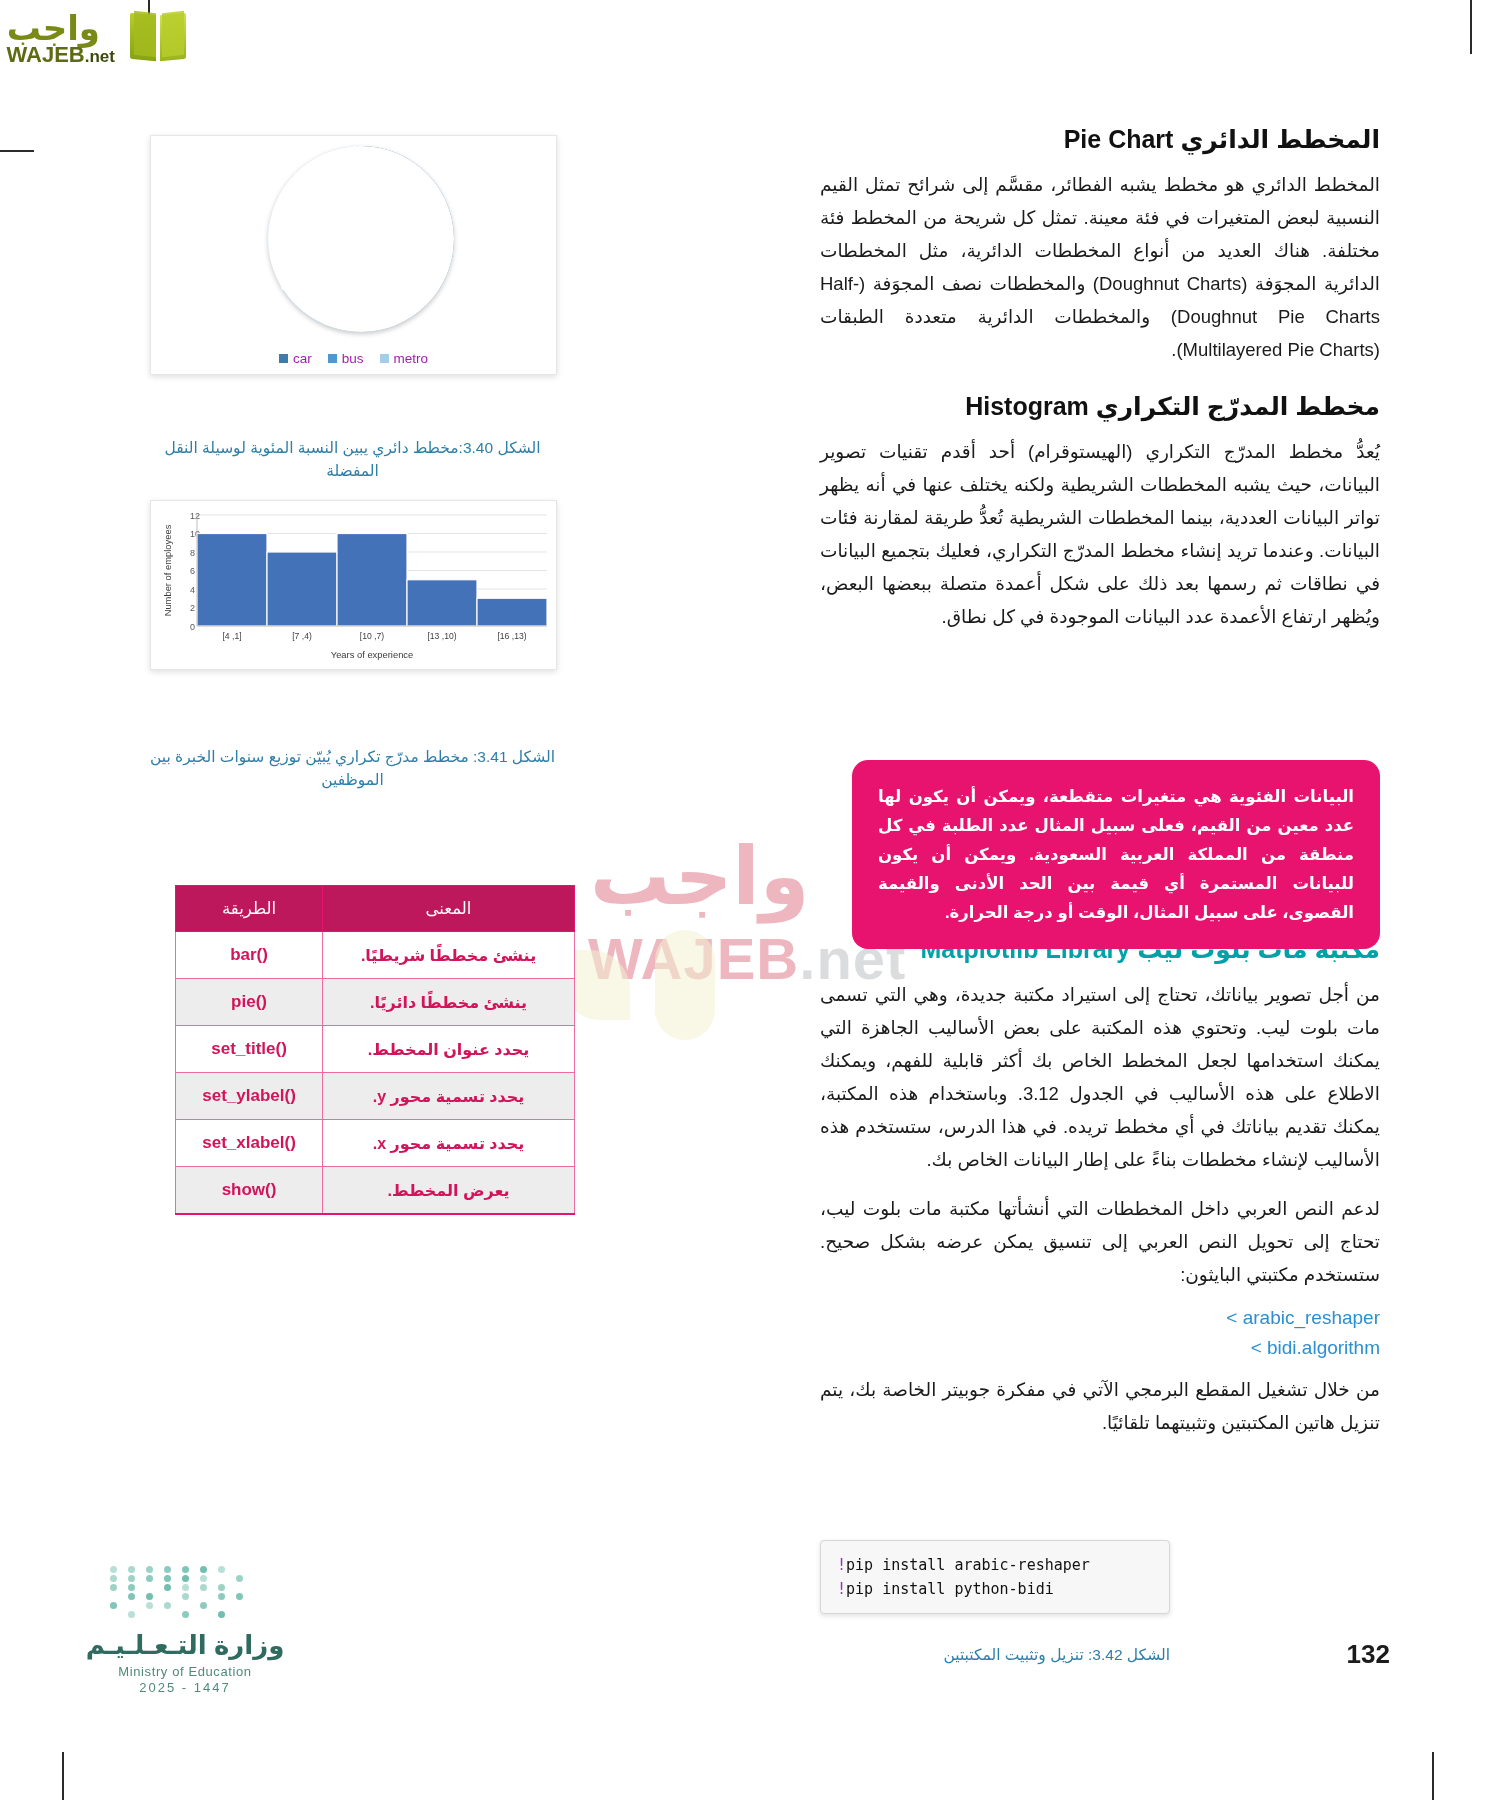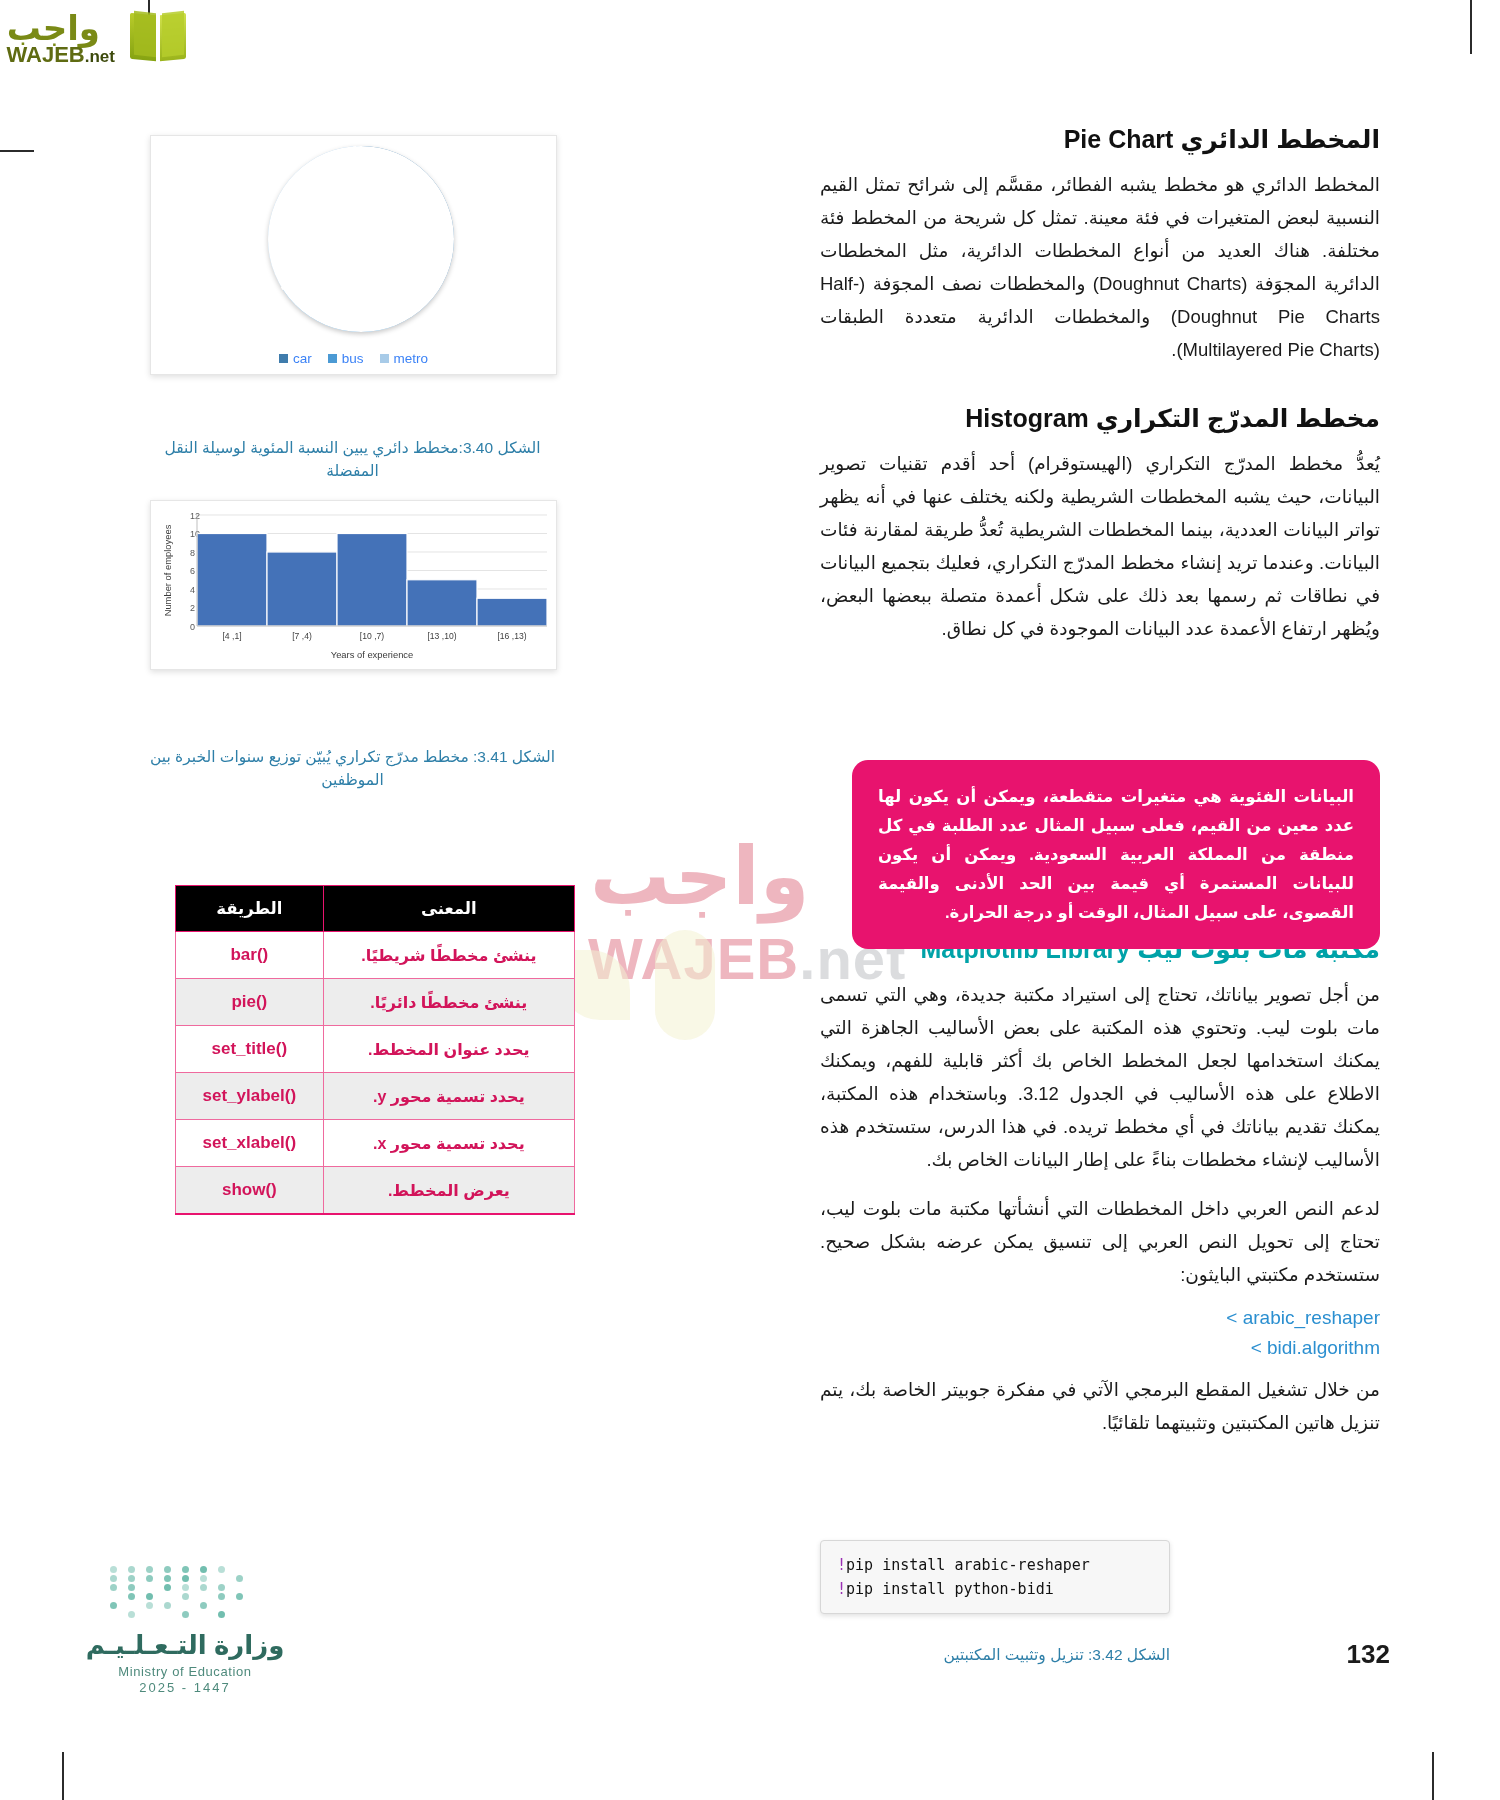--- a/index.html
+++ b/index.html
@@ -63,30 +63,30 @@
   .pie::after{content:"";position:absolute;inset:0;border-radius:50%;
        background:
          linear-gradient(to bottom,#fff 0,#fff 0) no-repeat;
   }
   .slice-line{position:absolute;background:#fff;width:2.5px;transform-origin:bottom center;}
   .pct{position:absolute;font-size:14px;color:#23405c;font-weight:600;}
   .pct44{left:118px;top:72px;}
   .pct33{left:45px;top:66px;}
   .pct22{left:78px;top:148px;}
   .legend{position:absolute;left:0;right:0;bottom:8px;display:flex;justify-content:center;gap:16px;align-items:center;direction:ltr;}
-  .lg{display:flex;align-items:center;gap:5px;font-size:13.5px;color:#3b82f6;}
+  .lg{display:flex;align-items:center;gap:5px;font-size:13.5px;color:#a21caf;}
   .sw{width:9px;height:9px;display:inline-block;}
   
   .hist{position:absolute;left:0;top:0;width:100%;height:100%;}
   
   .tbl-wrap{position:absolute;left:175px;top:885px;width:400px;z-index:4;}
   .tbl-title{background:#e8136e;color:#fff;font-weight:bold;font-size:17px;
              padding:14px 18px;border-radius:14px 14px 0 0;text-align:center;line-height:26px;}
   table.meth{border-collapse:collapse;width:100%;background:#fff;}
-  table.meth th{background:#000000;color:#fff;font-size:16.5px;font-weight:bold;padding:13px 24px;text-align:center;border:1px solid #e8136e;}
+  table.meth th{background:#be185d;color:#fff;font-size:16.5px;font-weight:normal;padding:13px 24px;text-align:center;border:1px solid #e8136e;}
   table.meth td{font-size:16px;color:#d2145a;padding:13px 10px;text-align:center;border:1px solid #ef6a9e;font-weight:bold;}
   table.meth td.mcode{font-weight:bold;font-size:17px;direction:ltr;}
   table.meth tr.alt td{background:#ededed;}
   table.meth tr:last-child td{border-bottom:2px solid #e8136e;}
   
   .codeblk{position:absolute;left:820px;top:1540px;width:350px;
     background:#f7f7f7;border:1px solid #d7d7d7;border-radius:4px;
     box-shadow:0 2px 5px rgba(0,0,0,.12);padding:12px 16px;box-sizing:border-box;
     font-family:"DejaVu Sans Mono","Liberation Mono",monospace;font-size:15px;line-height:24px;
     direction:ltr;color:#111;z-index:3;}
@@ -191,21 +191,21 @@
 </div>
 <div class="cap cap-hist">الشكل 3.41: مخطط مدرّج تكراري يُبيّن توزيع سنوات الخبرة بين الموظفين</div>
 
 <div class="col-right">
   <h2 class="sec">
     <span>المخطط الدائري</span>
     <span class="en">Pie Chart</span>
   </h2>
   <p class="body">المخطط الدائري هو مخطط يشبه الفطائر، مقسَّم إلى شرائح تمثل القيم النسبية لبعض المتغيرات في فئة معينة. تمثل كل شريحة من المخطط فئة مختلفة. هناك العديد من أنواع المخططات الدائرية، مثل المخططات الدائرية المجوَفة (Doughnut Charts) والمخططات نصف المجوَفة (Half-Doughnut Pie Charts) والمخططات الدائرية متعددة الطبقات (Multilayered Pie Charts).</p>
 
-  <h2 class="sec" style="margin-top:38px;">
+  <h2 class="sec" style="margin-top:26px;">
     <span>مخطط المدرّج التكراري</span>
     <span class="en">Histogram</span>
   </h2>
   <p class="body">يُعدُّ مخطط المدرّج التكراري (الهيستوقرام) أحد أقدم تقنيات تصوير البيانات، حيث يشبه المخططات الشريطية ولكنه يختلف عنها في أنه يظهر تواتر البيانات العددية، بينما المخططات الشريطية تُعدُّ طريقة لمقارنة فئات البيانات. وعندما تريد إنشاء مخطط المدرّج التكراري، فعليك بتجميع البيانات في نطاقات ثم رسمها بعد ذلك على شكل أعمدة متصلة ببعضها البعض، ويُظهر ارتفاع الأعمدة عدد البيانات الموجودة في كل نطاق.</p>
 </div>
 
 <div class="callout">
   <span>البيانات الفئوية هي متغيرات متقطعة، ويمكن أن يكون لها عدد معين من القيم، فعلى سبيل المثال عدد الطلبة في كل منطقة من المملكة العربية السعودية. ويمكن أن يكون للبيانات المستمرة أي قيمة بين الحد الأدنى والقيمة القصوى، على سبيل المثال، الوقت أو درجة الحرارة.</span>
 </div>
 

